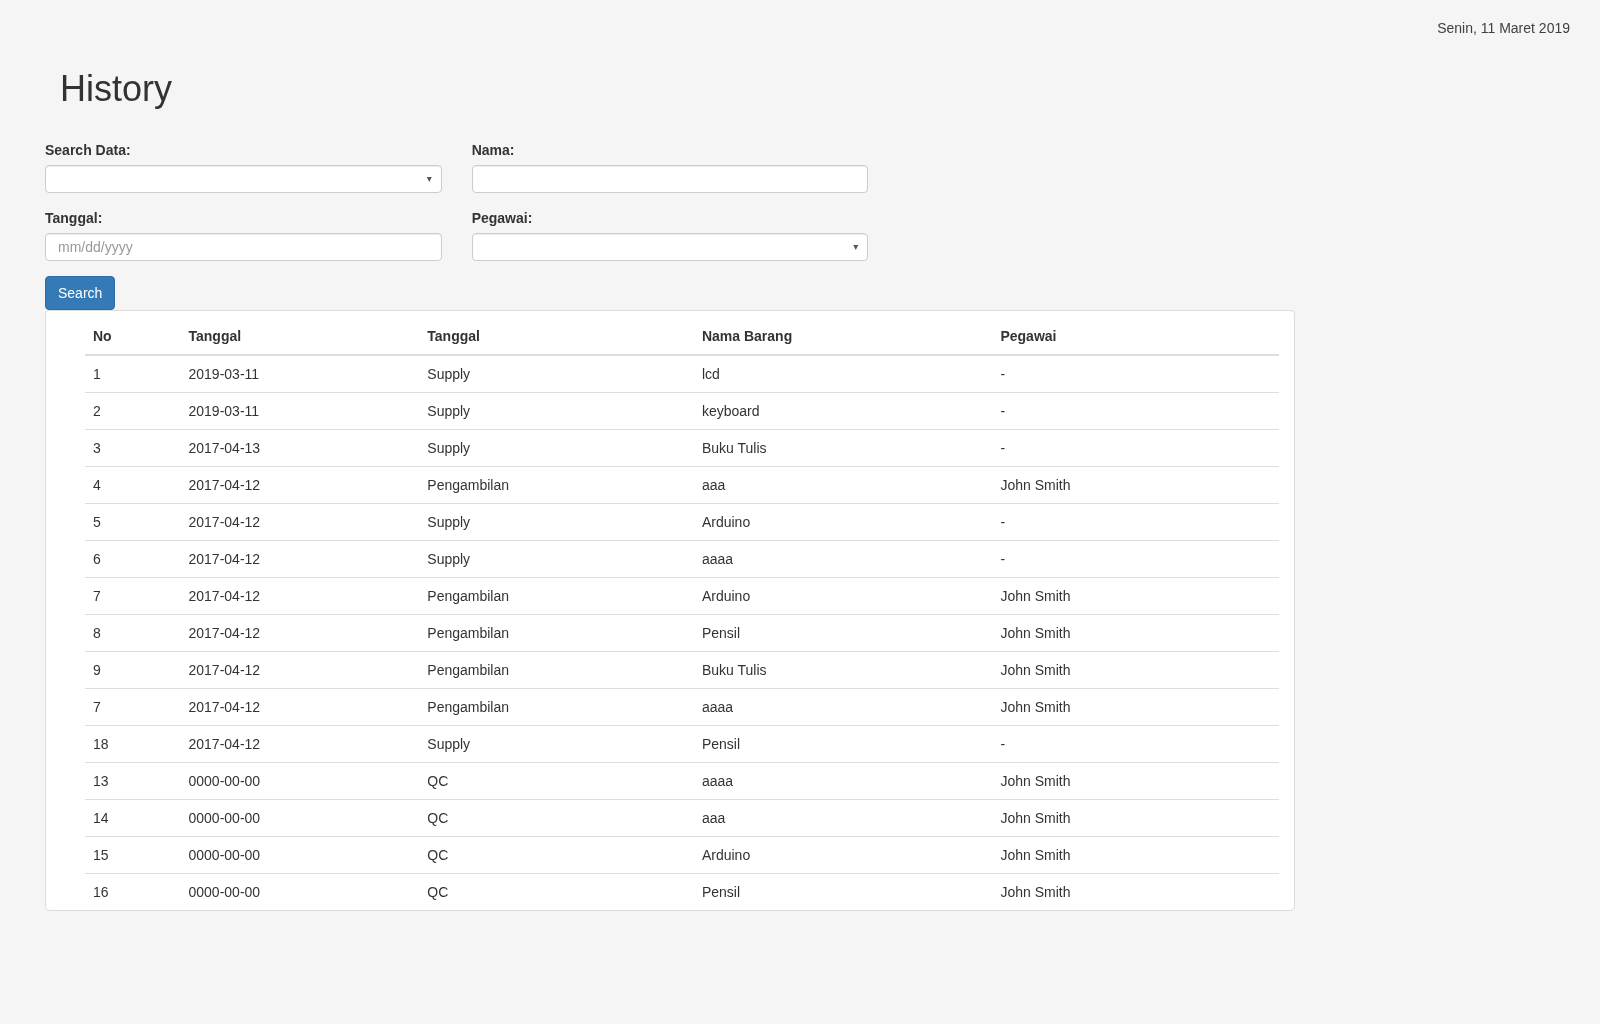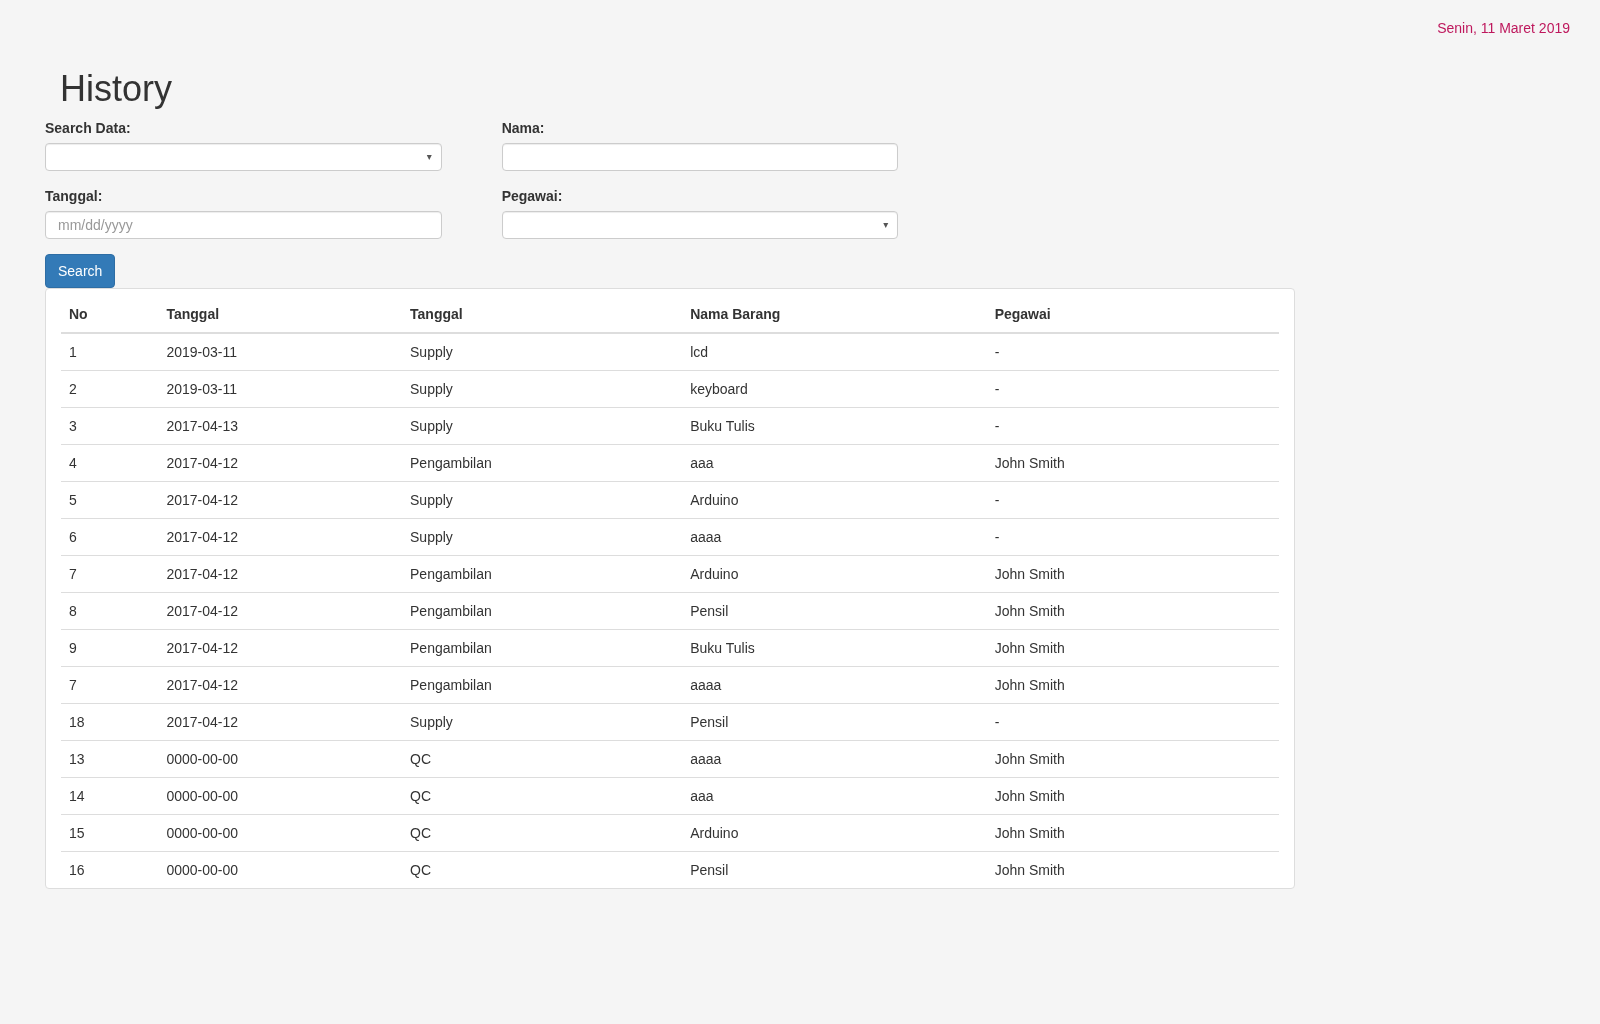--- a/index.html
+++ b/index.html
@@ -18,37 +18,36 @@
 
     .container {
       padding: 15px 45px;
       max-width: 1340px;
       margin: 0;
     }
 
     .date-header {
       text-align: right;
       font-size: 14px;
-      color: #be185d;
+      color: #404040;
       padding: 18px 30px 0 0;
     }
 
     h1.page-title {
       font-size: 36px;
       font-weight: 500;
       margin-top: 10px;
-      margin-bottom: 4px;
+      margin-bottom: 26px;
       padding-left: 15px;
     }
 
     .form-row {
       display: flex;
       flex-wrap: wrap;
       margin: 0 -15px;
-      gap: 30px;
     }
 
     .col {
       flex: 0 0 33.333%;
       max-width: 33.333%;
       padding: 0 15px;
     }
 
     .form-group {
       margin-bottom: 15px;
@@ -127,20 +126,21 @@
       margin-top: 40px;
       margin-bottom: 10px;
       padding-left: 15px;
     }
 
     .panel {
       background-color: #fff;
       border: 1px solid #ddd;
       border-radius: 4px;
       margin-top: 0;
+      padding-left: 24px;
     }
 
     .table {
       width: calc(100% - 30px);
       border-collapse: collapse;
       margin: 0 15px;
     }
 
     .table > thead > tr > th {
       vertical-align: bottom;

